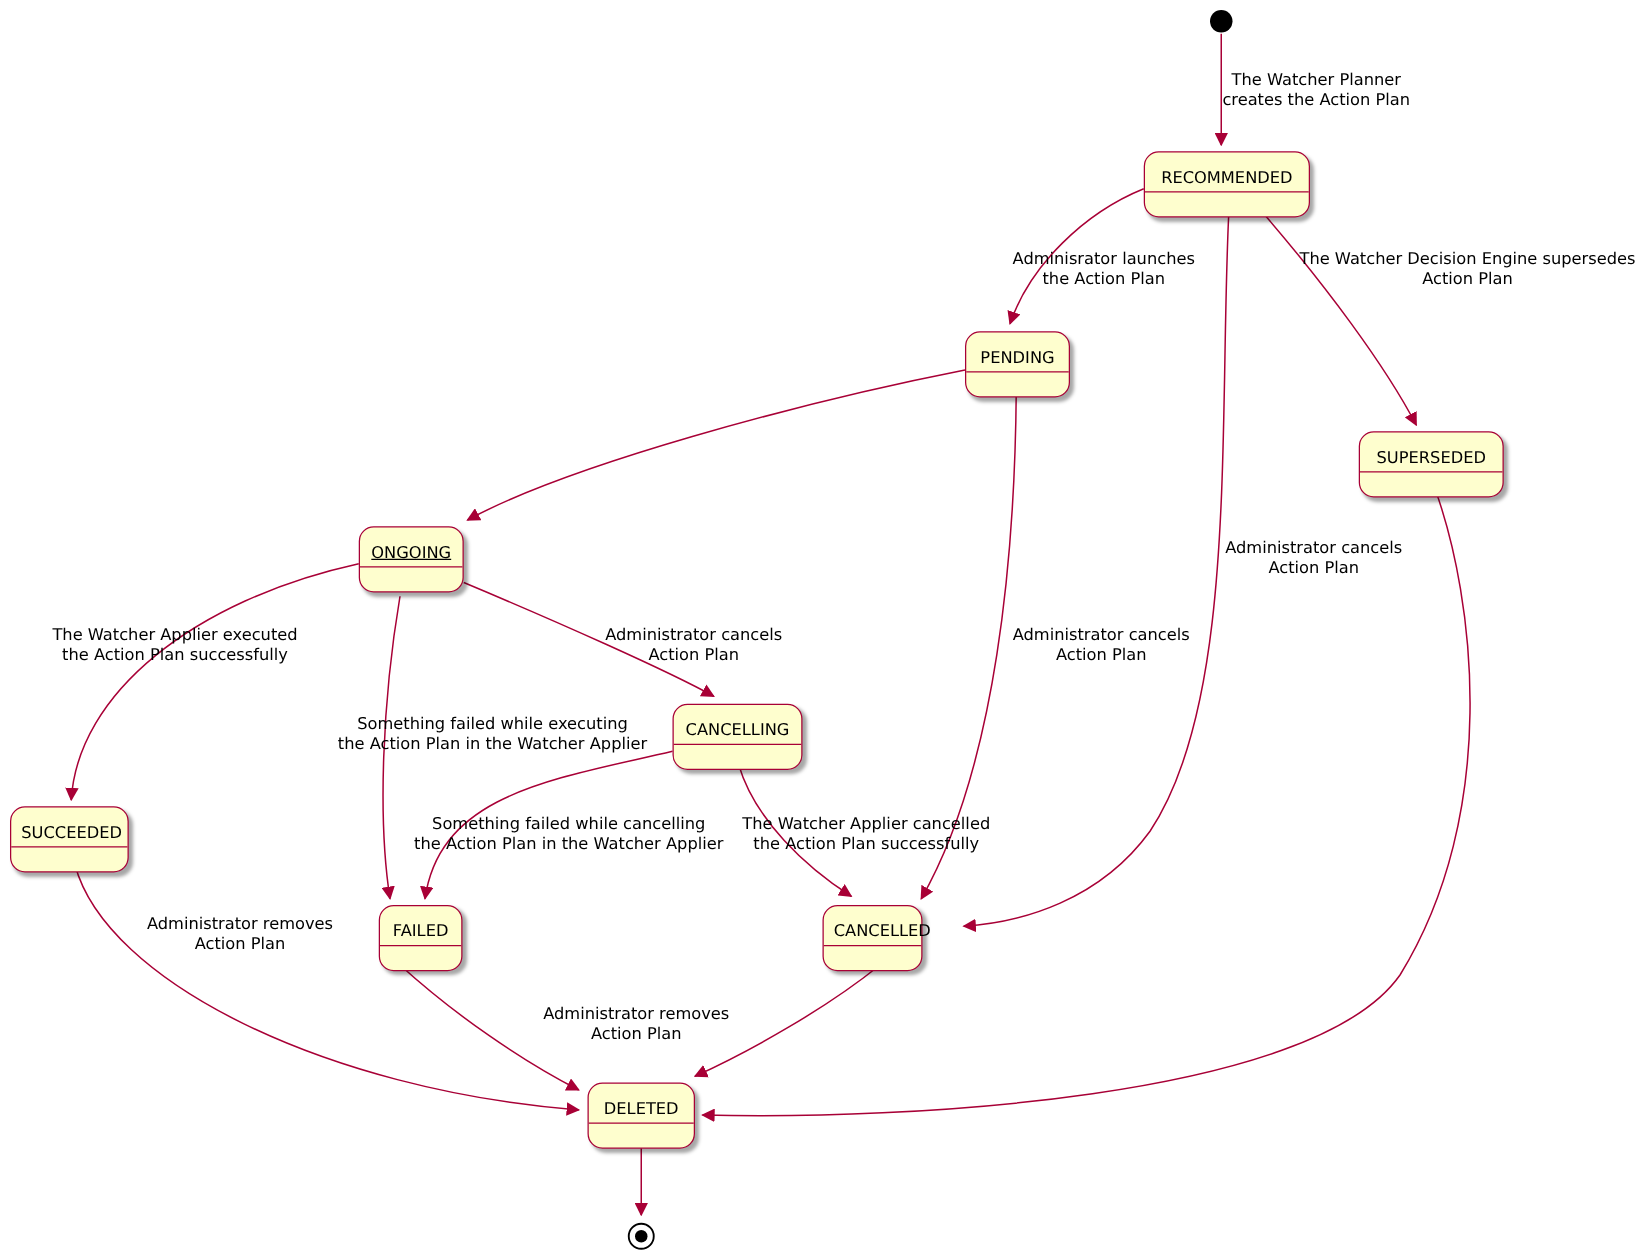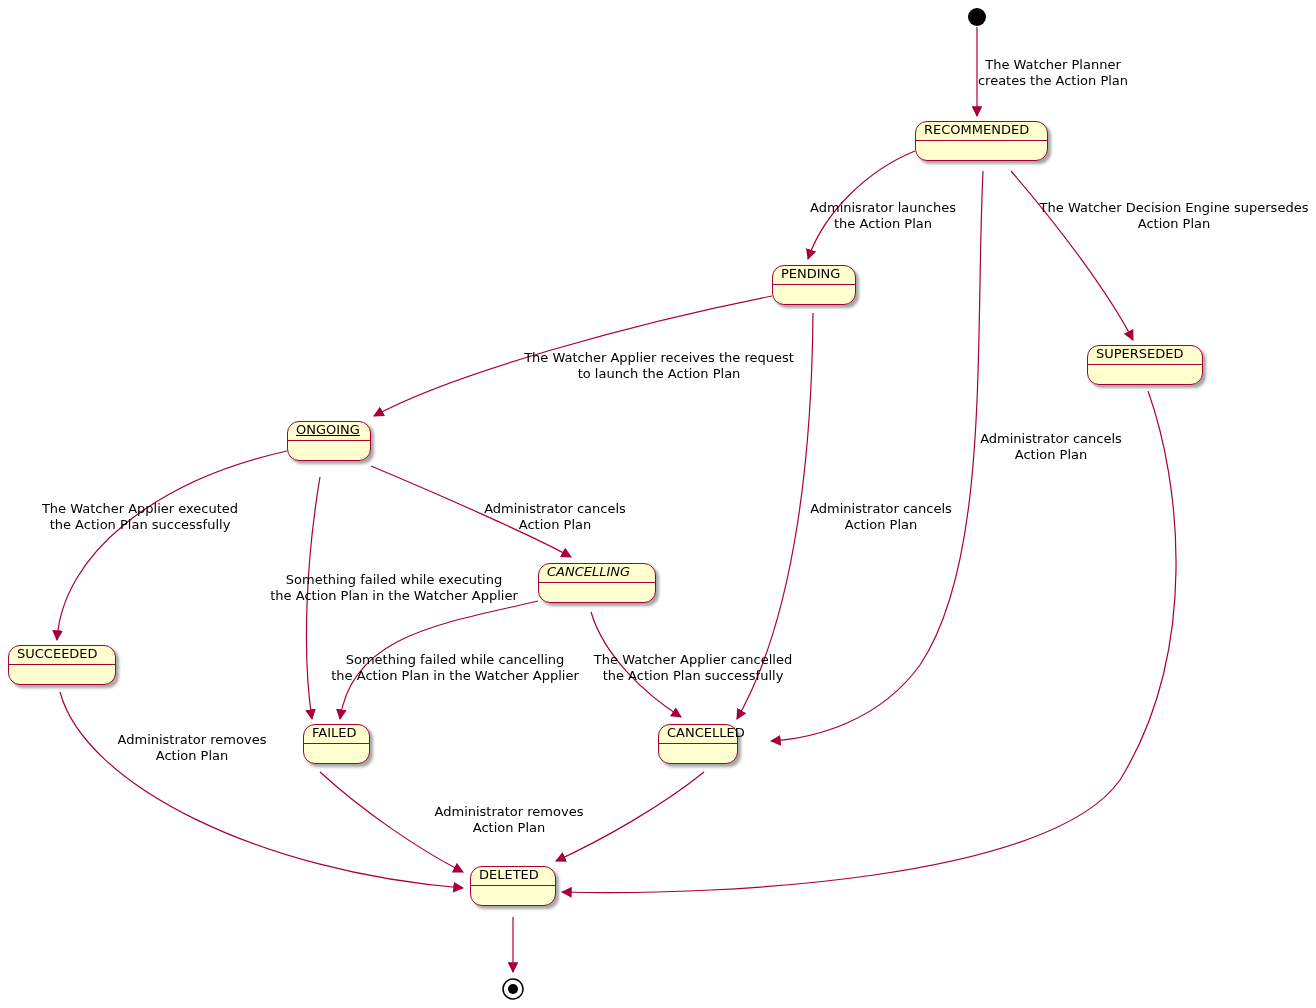--- a/index.html
+++ b/index.html
@@ -15,22 +15,22 @@
   .edge { fill: none; stroke: #A80036; stroke-width: 1.2; }
   .state {
     position: absolute;
     box-sizing: border-box;
     background: #FEFECE;
     border: 1.5px solid #A80036;
     border-radius: 12px;
     box-shadow: 3px 3px 3px rgba(0,0,0,0.35);
   }
   .state-title {
-    padding: 0 8px 3px 8px;
-    text-align: left;
+    padding: 13px 8px 3px 8px;
+    text-align: center;
     font-size: 13px;
     color: #000000;
     white-space: nowrap;
   }
   .state-sep { border-top: 1.2px solid #A80036; }
   .state-body { height: 19px; }
   .t-label {
     position: absolute;
     font-size: 13px;
     line-height: 16px;
@@ -91,27 +91,27 @@
     <div class="state-sep"></div>
     <div class="state-body"></div>
   </div>
 
   <div class="state" style="left:287px; top:421px; width:84px;text-decoration:underline;">
     <div class="state-title">ONGOING</div>
     <div class="state-sep"></div>
     <div class="state-body"></div>
   </div>
 
-  <div class="state" style="left:538px; top:563px; width:118px;font-style:italic;">
+  <div class="state" style="left:538px; top:563px; width:104px;">
     <div class="state-title">CANCELLING</div>
     <div class="state-sep"></div>
     <div class="state-body"></div>
   </div>
 
-  <div class="state" style="left:8px; top:645px; width:108px;">
+  <div class="state" style="left:8px; top:645px; width:95px;">
     <div class="state-title">SUCCEEDED</div>
     <div class="state-sep"></div>
     <div class="state-body"></div>
   </div>
 
   <div class="state" style="left:287px; top:724px; width:67px;margin-left:16px;">
     <div class="state-title">FAILED</div>
     <div class="state-sep"></div>
     <div class="state-body"></div>
   </div>
@@ -130,22 +130,20 @@
 
   <div class="t-label" style="left:963px; top:57px; width:180px;">The Watcher Planner
 creates the Action Plan</div>
 
   <div class="t-label" style="left:798px; top:200px; width:170px;">Adminisrator launches
 the Action Plan</div>
 
   <div class="t-label" style="left:1034px; top:200px; width:280px;">The Watcher Decision Engine supersedes
 Action Plan</div>
 
-  <div class="t-label" style="left:519px; top:350px; width:280px;">The Watcher Applier receives the request
-to launch the Action Plan</div>
 
   <div class="t-label" style="left:966px; top:431px; width:170px;">Administrator cancels
 Action Plan</div>
 
   <div class="t-label" style="left:30px; top:501px; width:220px;">The Watcher Applier executed
 the Action Plan successfully</div>
 
   <div class="t-label" style="left:470px; top:501px; width:170px;">Administrator cancels
 Action Plan</div>
 

